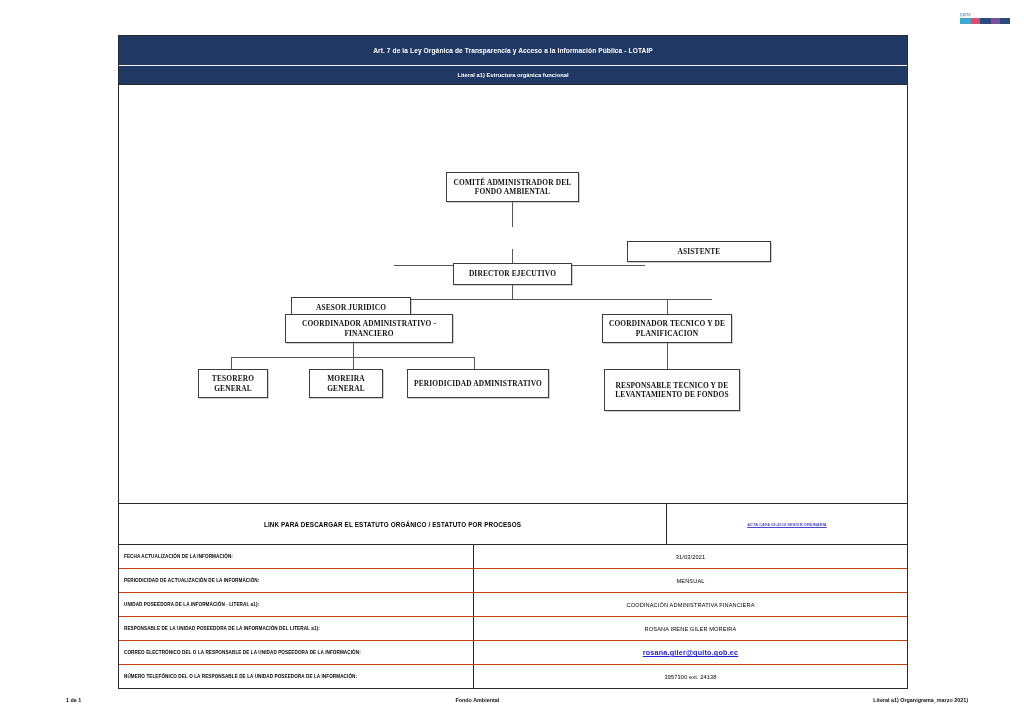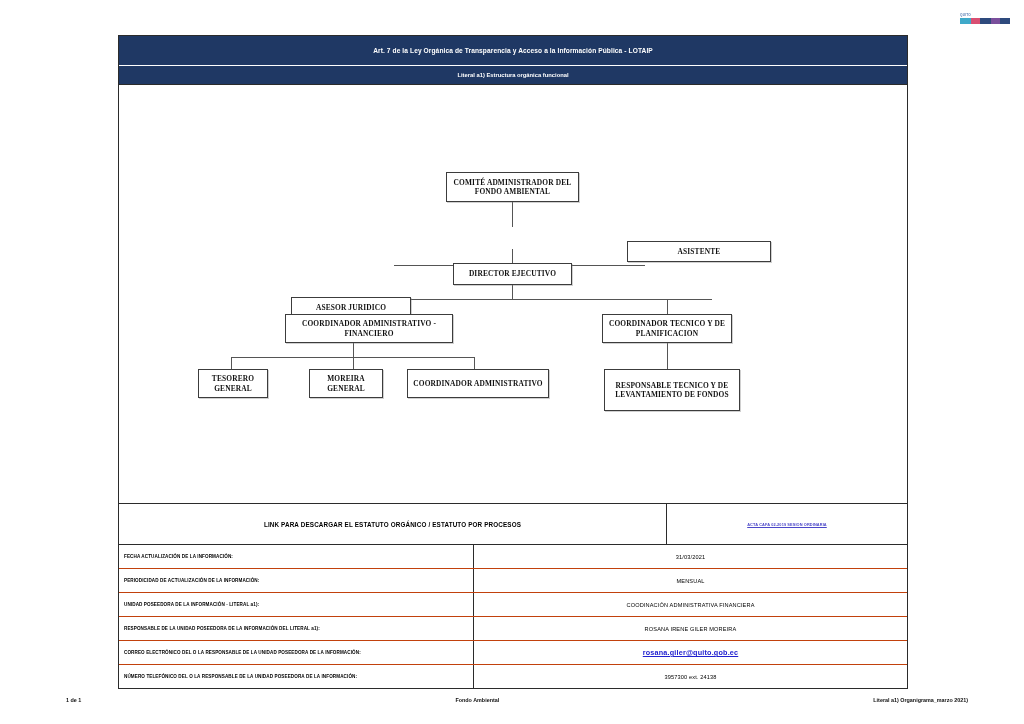--- a/index.html
+++ b/index.html
@@ -263,21 +263,21 @@
 
       <div class="node" style="left:79px; top:284px; width:70px; height:29px;">
         <span>TESORERO GENERAL</span>
       </div>
 
       <div class="node" style="left:190px; top:284px; width:74px; height:29px;">
         <span>MOREIRA GENERAL</span>
       </div>
 
       <div class="node" style="left:288px; top:284px; width:142px; height:29px;">
-        <span>COORDINADOR ADMINISTRATIVO</span>
+        <span>PERIODICIDAD ADMINISTRATIVO</span>
       </div>
 
       <div class="node" style="left:485px; top:284px; width:136px; height:42px;">
         <span>RESPONSABLE TECNICO Y DE LEVANTAMIENTO DE FONDOS</span>
       </div>
 
     </div>
   </div>
 
   <div class="link-row">

